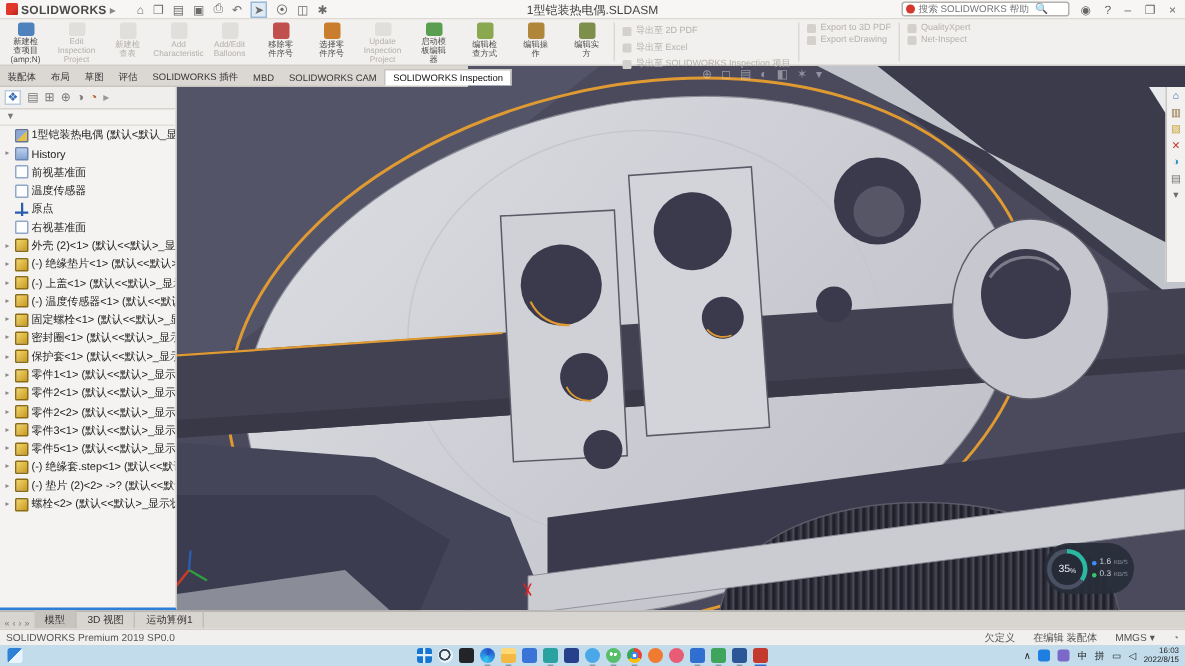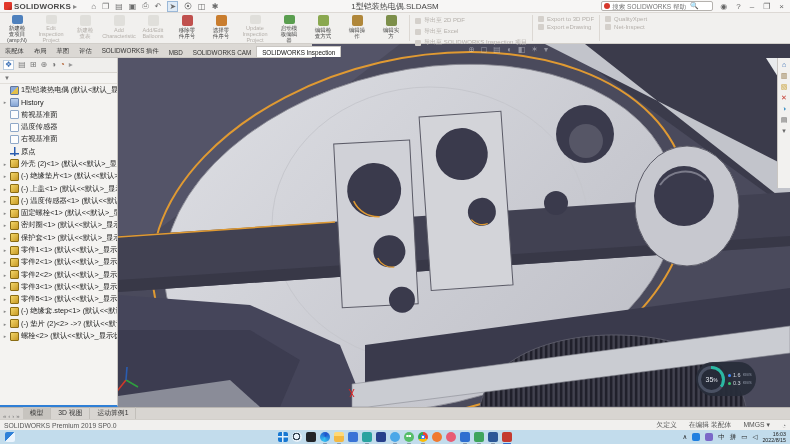--- a/index.html
+++ b/index.html
@@ -417,27 +417,27 @@
             <span class="ticon" data-icon="plane"></span>
             <span class="tlabel">前视基准面</span>
           </div>
           <div class="trow">
             <span class="arr"></span>
             <span class="ticon" data-icon="plane"></span>
             <span class="tlabel">温度传感器</span>
           </div>
           <div class="trow">
             <span class="arr"></span>
+            <span class="ticon" data-icon="origin"></span>
+            <span class="tlabel">原点</span>
+          </div>
+          <div class="trow">
+            <span class="arr"></span>
             <span class="ticon" data-icon="plane"></span>
             <span class="tlabel">右视基准面</span>
-          </div>
-          <div class="trow">
-            <span class="arr"></span>
-            <span class="ticon" data-icon="origin"></span>
-            <span class="tlabel">原点</span>
           </div>
           <div class="trow">
             <span class="arr">▸</span>
             <span class="ticon" data-icon="part"></span>
             <span class="tlabel">外壳 (2)&lt;1&gt; (默认&lt;&lt;默认&gt;_显示状</span>
           </div>
           <div class="trow">
             <span class="arr">▸</span>
             <span class="ticon" data-icon="part"></span>
             <span class="tlabel">(-) 绝缘垫片&lt;1&gt; (默认&lt;&lt;默认&gt;_显</span>

